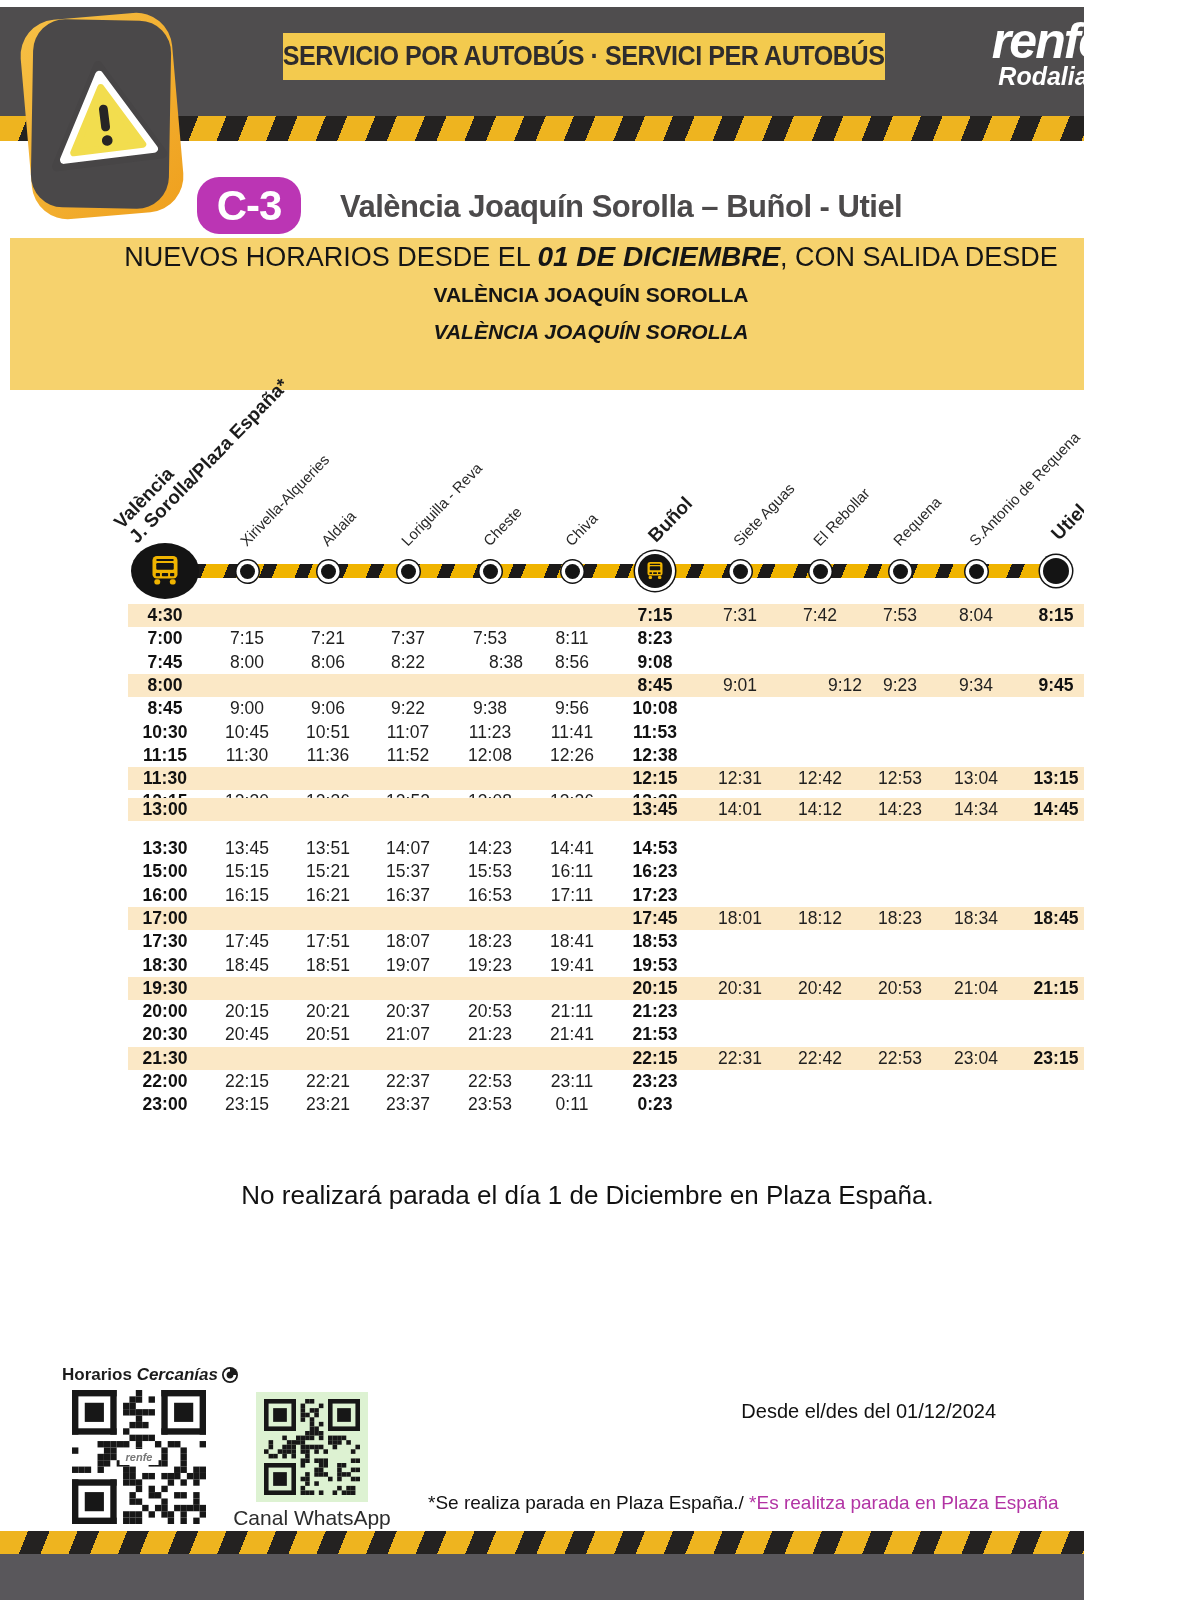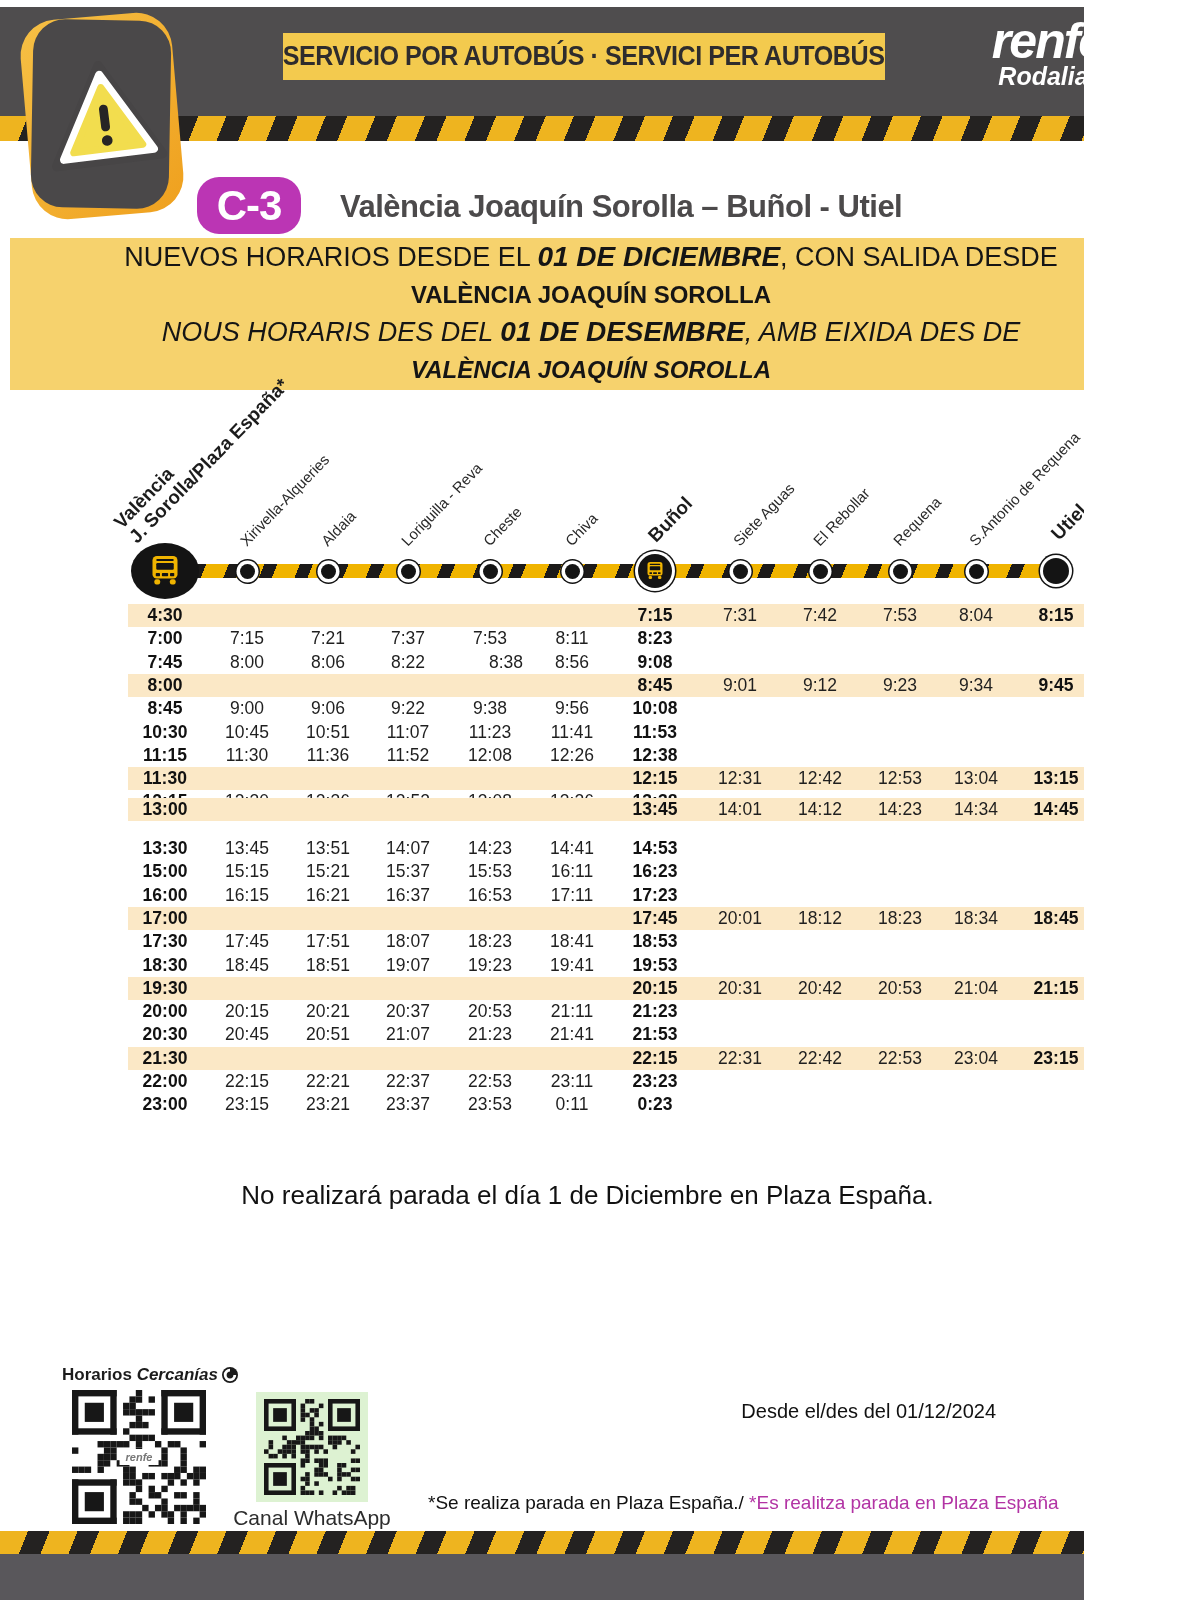--- a/index.html
+++ b/index.html
@@ -34,21 +34,21 @@
     border-radius:22px; display:flex; align-items:center; justify-content:center;
     color:#fff; font-size:42px; font-weight:800; letter-spacing:-1px;}
   .route-title{position:absolute; left:340px; top:189px; width:720px; font-size:31px; font-weight:700; color:#4c4a4b; letter-spacing:-.5px;}
 
   
   .notice{position:absolute; left:10px; top:238px; width:1180px; height:152px; background:#f6d26d;
     display:flex; flex-direction:column; text-align:center; color:#151515; padding-right:18px; box-sizing:border-box;}
   .notice .nl{line-height:37px; font-size:27px; white-space:nowrap;}
   .notice .nl b{font-size:28px;}
   .notice .nl.it{font-style:italic;}
-  .notice .nl.big{font-size:24px; font-weight:700;}
+  .notice .nl.big{font-size:21px; font-weight:700;}
 
   
   .route-line{position:absolute; left:135px; top:564px; width:925px; height:14px; border-radius:7px;
     background:repeating-linear-gradient(112deg,#f0b400 0 21px,#1c1a19 21px 33px);}
   .st-marker{position:absolute; background:#141414; border-radius:50%;}
   .m-dot{width:15px; height:15px; box-shadow:0 0 0 3.5px #fff, 0 0 0 5px #141414;}
   .m-dot-large{width:26px; height:26px; box-shadow:0 0 0 3px #fff, 0 0 0 4.5px #141414;}
   .m-bus-large{width:68px; height:56px; border-radius:50%; display:flex; align-items:center; justify-content:center;}
   .m-bus-small{width:34px; height:34px; box-shadow:0 0 0 3px #fff, 0 0 0 4.5px #141414; display:flex; align-items:center; justify-content:center;}
   .st-label{position:absolute; transform:rotate(-46deg); transform-origin:left bottom; white-space:nowrap;
@@ -112,21 +112,20 @@
         <path d="M13.5,1.5 L13.5,9.5 L21.5,9.5 Z" fill="#4f4d4e"></path>
       </svg>
   </div>
 
   <div class="line-badge">C-3</div>
   <div class="route-title">València Joaquín Sorolla – Buñol - Utiel</div>
 
   <div class="notice">
     <div class="nl"><span>NUEVOS HORARIOS DESDE EL </span><b style="font-style:italic">01 DE DICIEMBRE</b><span>, CON SALIDA DESDE</span></div>
     <div class="nl big">VALÈNCIA JOAQUÍN SOROLLA</div>
-    <div class="nl it"><span>NOUS HORARIS DES DEL </span><b>01 DE DESEMBRE</b><span>, AMB EIXIDA DES DE</span></div>
     <div class="nl big it">VALÈNCIA JOAQUÍN SOROLLA</div>
   </div>
 
   <div class="route-line"></div>
   <div id="diagram">
       <div class="st-marker m-bus-large" style="left: 131px; top: 543px;">
         <svg width="40" height="40" viewBox="0 0 32 32">
   <rect x="6" y="4" width="20" height="18" rx="3.5" fill="#f0b400"></rect>
   <rect x="9" y="6.4" width="14" height="1.6" rx="0.8" fill="#141414"></rect>
   <rect x="9" y="9.5" width="14" height="5.5" rx="1" fill="#141414"></rect>
@@ -223,21 +222,21 @@
         <span class="t-cell" style="left: 158px;">8:06</span>
         <span class="t-cell" style="left: 238px;">8:22</span>
         <span class="t-cell" style="left: 336px;">8:38</span>
         <span class="t-cell" style="left: 402px;">8:56</span>
         <span class="t-cell b" style="left: 485px;">9:08</span>
       </div>
       <div class="t-row hl" style="top: 673.9px;">
         <span class="t-cell b" style="left: -5px;">8:00</span>
         <span class="t-cell b" style="left: 485px;">8:45</span>
         <span class="t-cell" style="left: 570px;">9:01</span>
-        <span class="t-cell" style="left: 650px;">9:12</span>
+        <span class="t-cell" style="left: 650px; text-align: right;">9:12</span>
         <span class="t-cell" style="left: 730px;">9:23</span>
         <span class="t-cell" style="left: 806px;">9:34</span>
         <span class="t-cell b" style="left: 886px;">9:45</span>
       </div>
       <div class="t-row" style="top: 697.2px;">
         <span class="t-cell b" style="left: -5px;">8:45</span>
         <span class="t-cell" style="left: 77px;">9:00</span>
         <span class="t-cell" style="left: 158px;">9:06</span>
         <span class="t-cell" style="left: 238px;">9:22</span>
         <span class="t-cell" style="left: 320px;">9:38</span>
@@ -312,21 +311,21 @@
         <span class="t-cell" style="left: 77px;">16:15</span>
         <span class="t-cell" style="left: 158px;">16:21</span>
         <span class="t-cell" style="left: 238px;">16:37</span>
         <span class="t-cell" style="left: 320px;">16:53</span>
         <span class="t-cell" style="left: 402px;">17:11</span>
         <span class="t-cell b" style="left: 485px;">17:23</span>
       </div>
       <div class="t-row hl" style="top: 906.9px;">
         <span class="t-cell b" style="left: -5px;">17:00</span>
         <span class="t-cell b" style="left: 485px;">17:45</span>
-        <span class="t-cell" style="left: 570px;">20:01</span>
+        <span class="t-cell" style="left: 570px;">18:01</span>
         <span class="t-cell" style="left: 650px;">18:12</span>
         <span class="t-cell" style="left: 730px;">18:23</span>
         <span class="t-cell" style="left: 806px;">18:34</span>
         <span class="t-cell b" style="left: 886px;">18:45</span>
       </div>
       <div class="t-row" style="top: 930.2px;">
         <span class="t-cell b" style="left: -5px;">17:30</span>
         <span class="t-cell" style="left: 77px;">17:45</span>
         <span class="t-cell" style="left: 158px;">17:51</span>
         <span class="t-cell" style="left: 238px;">18:07</span>

